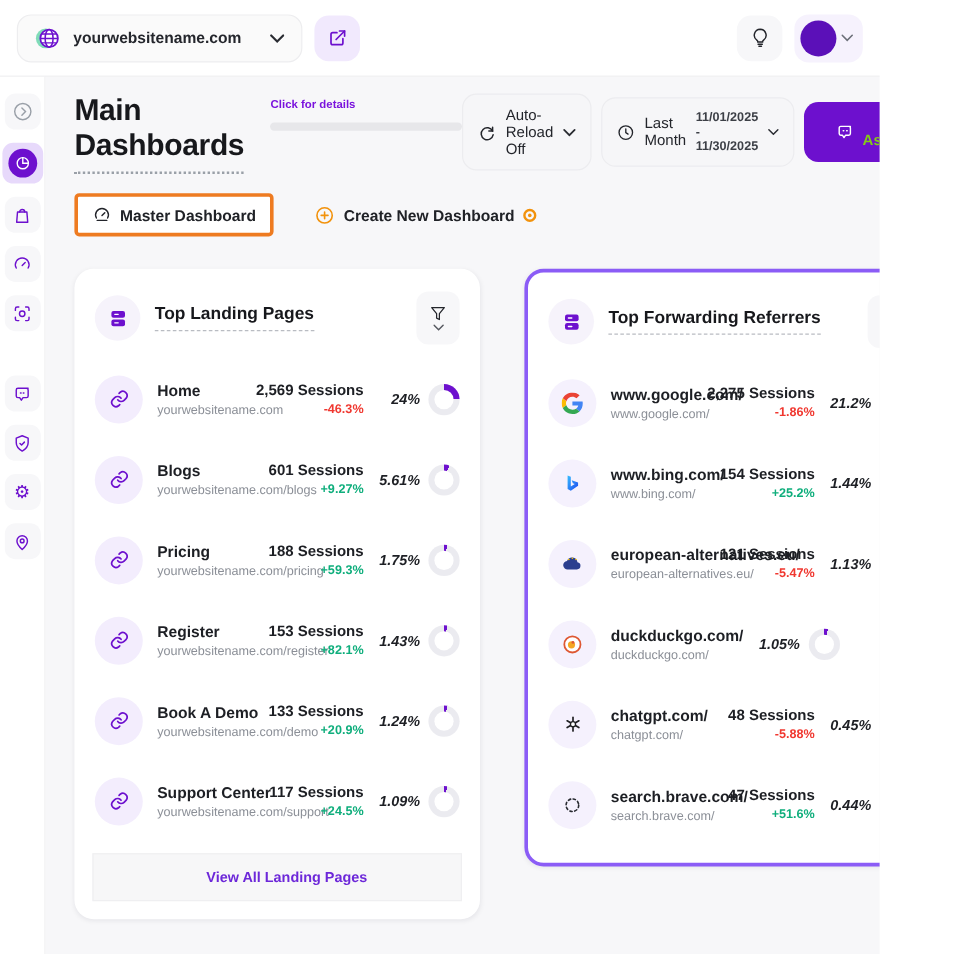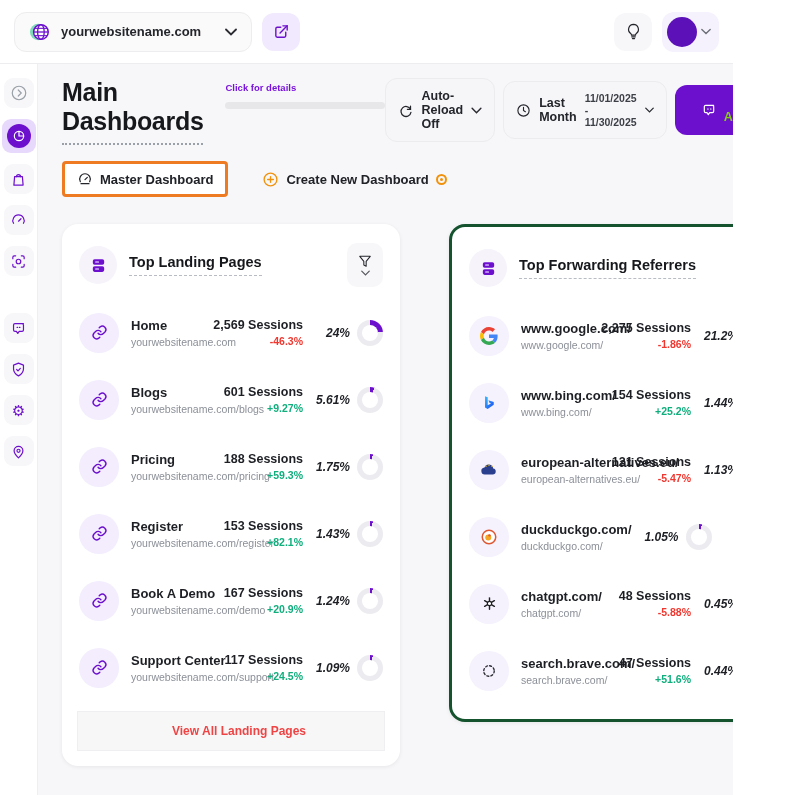--- a/index.html
+++ b/index.html
@@ -42,40 +42,40 @@
   .quota { margin-left:22px; width:168px; padding-top:2px; }
   .quota-top { display:flex; align-items:flex-start; }
   .quota-label { font-size:10.5px; font-weight:bold; color:#23252b; line-height:1.25; width:118px; }
   .quota-value { margin-left:auto; color:#f97316; font-size:13px; font-weight:bold; }
   .quota-link { font-size:9.5px; color:#7a12dd; font-weight:bold; margin-top:2px; cursor:pointer; }
   .quota-bar { margin-top:9px; width:160px; height:7px; border-radius:4px; background:#e7e7ea; }
 
   .header-actions { margin-left:auto; display:flex; align-items:center; gap:8px; }
   .pill { display:flex; align-items:center; gap:8px; background:#f6f6f8; border:1px solid #ececef;
     border-radius:12px; padding:10px 12px; cursor:pointer; }
-  .pill .pill-label { font-size:12.5px; font-weight:bold; color:#23252b; }
+  .pill .pill-label { font-size:12.5px; font-weight:normal; color:#23252b; }
   .pill .range { font-size:10.5px; font-weight:bold; color:#3c3f46; }
   .ai-btn { display:flex; align-items:center; gap:7px; background:#6d10ce; color:#84cc16;
     border:none; border-radius:12px; padding:11px 26px; cursor:pointer; }
   .ai-btn span { font-size:12.5px; font-weight:bold; }
 
   
   .tabs { display:flex; align-items:center; gap:22px; margin-top:16px; }
   .tab { display:flex; align-items:center; gap:7px; cursor:pointer; font-size:13px;
     font-weight:bold; color:#202227; padding:9px 12px; }
   .tab.active { background:#fff; border:3px solid #ee7b21; border-radius:4px; padding:7px 12px; }
   .hint-badge { width:11px; height:11px; border-radius:50%; border:2px solid #f2920c;
     display:inline-block; position:relative; }
   .hint-badge::after{ content:""; position:absolute; inset:2px; border-radius:50%; background:#f2920c; }
 
   
-  .cards { display:flex; gap:49px; margin-top:27px; align-items:flex-start; }
+  .cards { display:flex; gap:37px; margin-top:27px; align-items:flex-start; }
   .card { background:#fff; border-radius:16px; width:338px;
     box-shadow:0 1px 4px rgba(20,20,40,.07); padding:13px 15px 15px 15px; }
-  .card.annotated { border:3px solid #14532d; width:342px; }
+  .card.annotated { border:3px solid #8b5cf6; width:342px; }
   .card-head { display:flex; align-items:center; padding:6px 2px 12px 2px; }
   .card-head-icon { width:38px; height:38px; border-radius:50%; background:#f6f3fb;
     display:flex; align-items:center; justify-content:center; }
   .card-title { margin-left:12px; font-size:14.5px; font-weight:bold; color:#17181c;
     border-bottom:1.5px dashed #b9bcc2; padding-bottom:5px; }
   .filter-btn { margin-left:auto; width:36px; height:44px; border-radius:10px; background:#f7f7f9;
     display:flex; flex-direction:column; align-items:center; justify-content:center; gap:2px; cursor:pointer; }
 
   .row { display:flex; align-items:center; height:67px; padding:0 2px; cursor:pointer; }
   .row-icon { width:40px; height:40px; border-radius:50%; background:#f3edfd; flex:0 0 auto;
@@ -89,21 +89,21 @@
   .delta { font-size:10.5px; font-weight:bold; margin-top:3px; }
   .delta.up { color:#0fae7c; }
   .delta.down { color:#f0372f; }
   .row-share { display:flex; align-items:center; gap:7px; margin-left:14px; width:66px;
     justify-content:flex-end; flex:0 0 auto;font-style:italic; }
   .share { font-size:12px; font-weight:bold; color:#1d1f24; }
   .donut { width:26px; height:26px; border-radius:50%; position:relative; background:#ebebf0; flex:0 0 auto; }
   .donut::after { content:""; position:absolute; inset:5px; border-radius:50%; background:#fff; }
 
   .view-all { margin-top:10px; width:100%; background:#f7f7f8; border:1px solid #efeff1;
-    border-radius:0; height:40px; font-size:12px; font-weight:bold; color:#ef4444;
+    border-radius:0; height:40px; font-size:12px; font-weight:bold; color:#6d28d9;
     cursor:pointer; font-family:"Liberation Sans", sans-serif;padding-left:16px; }
 
   svg { display:block; }
 </style>
 </head>
 <body>
 
 <div class="app">
 
   <header class="topbar">
@@ -421,21 +421,21 @@
                 <svg width="17" height="17" viewBox="0 0 24 24" fill="none" stroke="#6d10ce" stroke-width="2" stroke-linecap="round">
                   <path d="M10 13a5 5 0 0 0 7.5.5l2.5-2.5a5 5 0 0 0-7-7l-1.4 1.4"></path>
                   <path d="M14 11a5 5 0 0 0-7.5-.5L4 13a5 5 0 0 0 7 7l1.4-1.4"></path>
                 </svg>
               </span>
             <div class="row-main">
               <div class="row-title">Book A Demo</div>
               <div class="row-sub">yourwebsitename.com/demo</div>
             </div>
             <div class="row-sessions">
-              <div class="sess">167 Sessions</div>
+              <div class="sess">133 Sessions</div>
               <div class="delta up">+20.9%</div>
             </div>
             <div class="row-share">
               <span class="share">1.24%</span>
               <span class="donut" style="background: conic-gradient(rgb(109, 16, 206) 0deg, rgb(109, 16, 206) 3.5%, rgb(235, 235, 240) 3.5%, rgb(235, 235, 240) 100%);"></span>
             </div>
           </div>
 
           <div class="row">
             <span class="row-icon">

